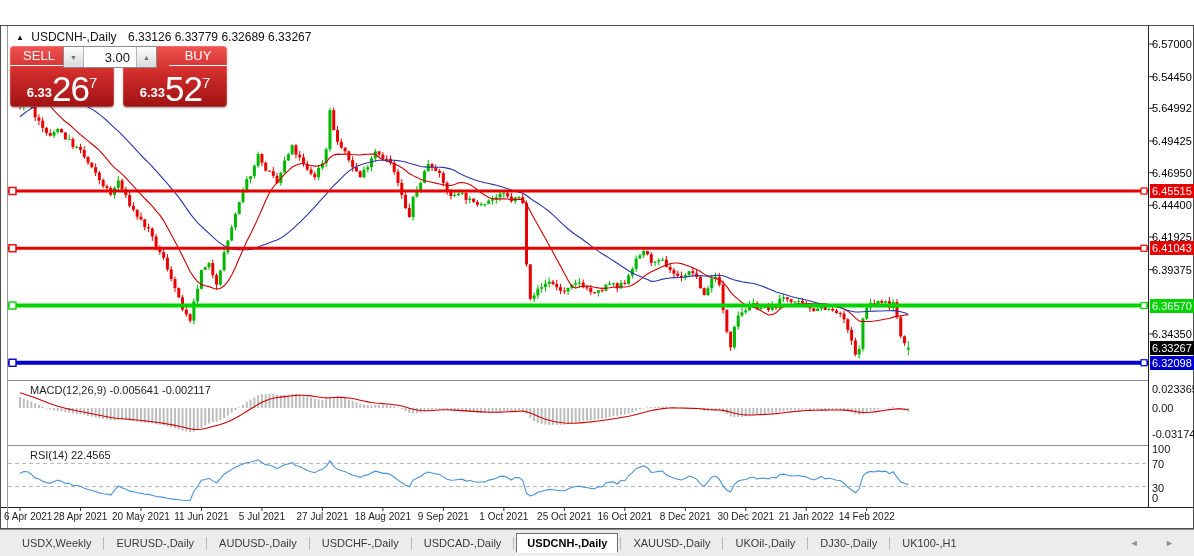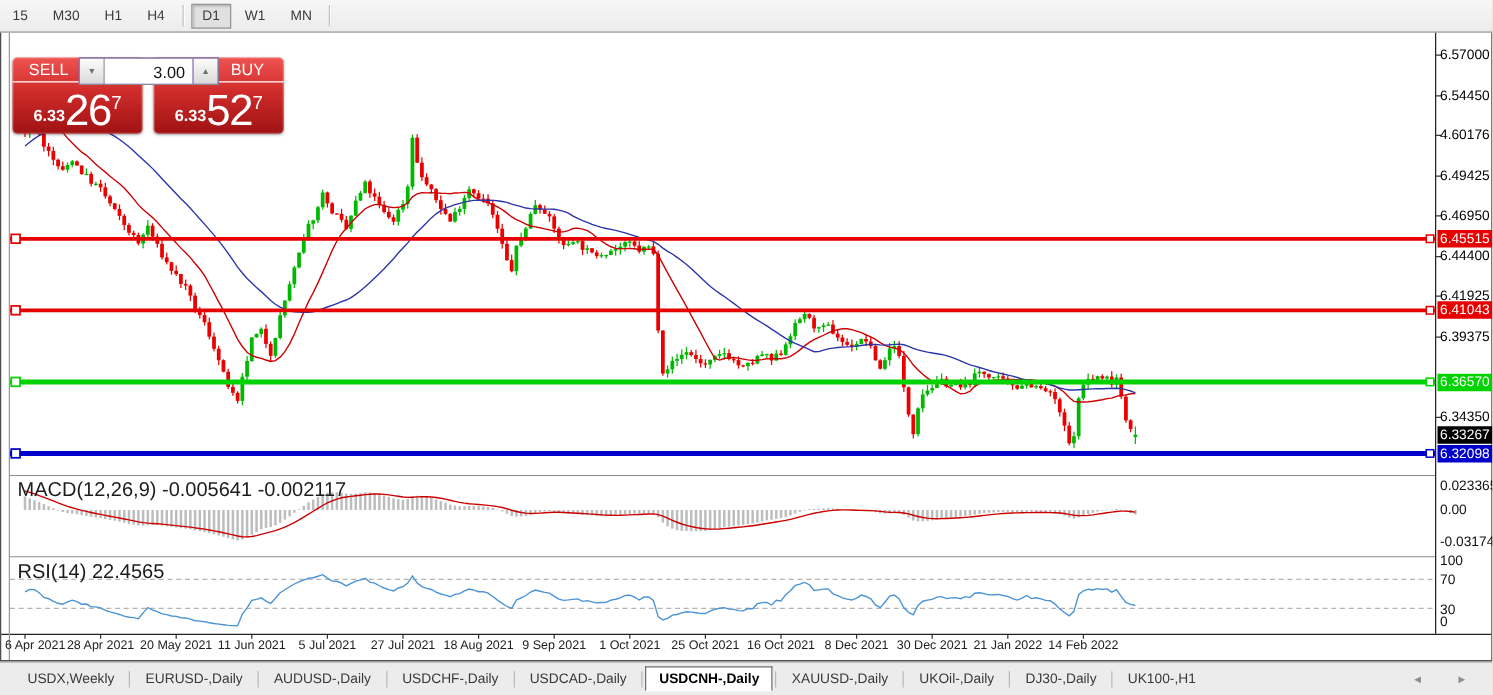--- a/index.html
+++ b/index.html
@@ -25,32 +25,32 @@
       background:linear-gradient(#ef5350 0%,#cf2b2b 45%,#a01212 100%);
       box-shadow:inset 0 0 0 1px rgba(255,255,255,.18), 0 1px 2px rgba(0,0,0,.35);color:#fff;}
   .tp-sell{left:0;} .tp-buy{right:0;}
   .tp-btn{height:19px;line-height:19px;font-size:13px;text-align:center;width:58px;
           border-bottom:1px solid #fff;cursor:pointer;}
   .tp-buy .tp-btn{margin-left:auto;}
   .tp-price{display:flex;align-items:flex-end;justify-content:center;height:38px;padding-top:1px;}
   .tp-price .sm{font-size:13px;font-weight:bold;padding-bottom:5px;}
   .tp-price .big{font-size:35px;line-height:33px;font-weight:400;letter-spacing:-1px;}
   .tp-price .sup{font-size:15px;padding-bottom:14px;}
-  .vol{position:absolute;left:53px;top:0;width:112px;height:22px;display:flex;z-index:2;
+  .vol{position:absolute;left:53px;top:0;width:94px;height:22px;display:flex;z-index:2;
        background:#6d28d9;border:1px solid #8a8a8a;box-sizing:border-box;}
   .vol button{width:20px;border:none;border-right:1px solid #b5b5b5;background:linear-gradient(#fcfcfc,#dadada);
        font-size:7px;color:#6f6f6f;padding:0;cursor:pointer;}
   .vol button.up{border-right:none;border-left:1px solid #b5b5b5;}
   .vol input{flex:1;border:none;outline:none;text-align:right;font-size:13px;padding:0 6px 0 0;
        font-family:"Liberation Sans",sans-serif;color:#111;min-width:0;}
   
   .plab{position:absolute;left:1150px;width:44px;height:14px;line-height:14px;font-size:11px;
         padding-left:2px;box-sizing:border-box;color:#000;z-index:3;white-space:nowrap;}
   .plab.colored{color:#fff;}
-  .panelab{position:absolute;left:14px;font-size:16px;color:#1c1c1c;z-index:3;white-space:nowrap;}
+  .panelab{position:absolute;left:30px;font-size:11px;color:#1c1c1c;z-index:3;white-space:nowrap;}
   .scalelab{position:absolute;left:1152px;font-size:11px;color:#111;z-index:3;white-space:nowrap;}
   .datelab{position:absolute;top:511px;font-size:10px;color:#222;z-index:3;white-space:nowrap;}
   
   .tabbar{position:absolute;top:529px;left:0;width:1194px;height:27px;background:#ececec;
           border-top:1px solid #8e8e8e;display:flex;align-items:center;padding-left:12px;
           box-sizing:border-box;z-index:6;font-size:11px;color:#3a3a3a;}
   .tab{padding:4px 10px;cursor:pointer;white-space:nowrap;}
   .tab.active{background:#fff;border:1px solid #6f6f6f;border-bottom:1px solid #fff;
               font-weight:bold;color:#000;padding:3px 10px;}
   .tsep{width:1px;height:13px;background:#b9b9b9;margin:0 2px;}
@@ -831,32 +831,26 @@
       <line x1="443.35999999999996" y1="508" x2="443.35999999999996" y2="511" stroke="#333" stroke-width="1"></line>
       <line x1="503.84" y1="508" x2="503.84" y2="511" stroke="#333" stroke-width="1"></line>
       <line x1="564.3199999999999" y1="508" x2="564.3199999999999" y2="511" stroke="#333" stroke-width="1"></line>
       <line x1="624.8" y1="508" x2="624.8" y2="511" stroke="#333" stroke-width="1"></line>
       <line x1="685.28" y1="508" x2="685.28" y2="511" stroke="#333" stroke-width="1"></line>
       <line x1="745.76" y1="508" x2="745.76" y2="511" stroke="#333" stroke-width="1"></line>
       <line x1="806.24" y1="508" x2="806.24" y2="511" stroke="#333" stroke-width="1"></line>
       <line x1="866.7199999999999" y1="508" x2="866.7199999999999" y2="511" stroke="#333" stroke-width="1"></line>
     </svg>
 
-  <div class="toolbar" id="toolbar">
-      <span class="tf">15</span>
-      <span class="tf">M30</span>
-      <span class="tf">H1</span>
-      <span class="tf">H4</span>
-      <span class="tfdiv"></span>
-      <span class="tf active">D1</span>
-      <span class="tf">W1</span>
-      <span class="tf">MN</span>
-      <span class="tfdiv"></span>
-    </div>
 
+  <div class="ctitle">
+    <span class="tri">▲</span>
+    <span>USDCNH-,Daily</span>
+    <span style="margin-left:8px">6.33126 6.33779 6.32689 6.33267</span>
+  </div>
 
   <div class="trade">
     <div class="tp tp-sell">
       <div class="tp-btn">SELL</div>
       <div class="tp-price">
         <span class="sm">6.33</span>
         <span class="big">26</span>
         <span class="sup">7</span>
       </div>
     </div>
@@ -874,21 +868,21 @@
       <button class="up">▲</button>
     </div>
   </div>
 
   <div class="panelab" style="top:384px">MACD(12,26,9) -0.005641 -0.002117</div>
   <div class="panelab" style="top:449px">RSI(14) 22.4565</div>
 
   <div id="overlays">
       <div class="plab" style="top: 37px;">6.57000</div>
       <div class="plab" style="top: 69.64px;">6.54450</div>
-      <div class="plab" style="top: 101.32px;">4.60176</div>
+      <div class="plab" style="top: 101.32px;">5.64992</div>
       <div class="plab" style="top: 133.96px;">6.49425</div>
       <div class="plab" style="top: 165.64px;">6.46950</div>
       <div class="plab" style="top: 198.28px;">6.44400</div>
       <div class="plab" style="top: 229.96px;">6.41925</div>
       <div class="plab" style="top: 262.6px;">6.39375</div>
       <div class="plab" style="top: 326.92px;">6.34350</div>
       <div class="plab colored" style="top: 184.008px; background: rgb(230, 0, 0);">6.45515</div>
       <div class="plab colored" style="top: 241.25px; background: rgb(230, 0, 0);">6.41043</div>
       <div class="plab colored" style="top: 298.504px; background: rgb(0, 211, 0);">6.36570</div>
       <div class="plab colored" style="top: 355.746px; background: rgb(0, 0, 204);">6.32098</div>

